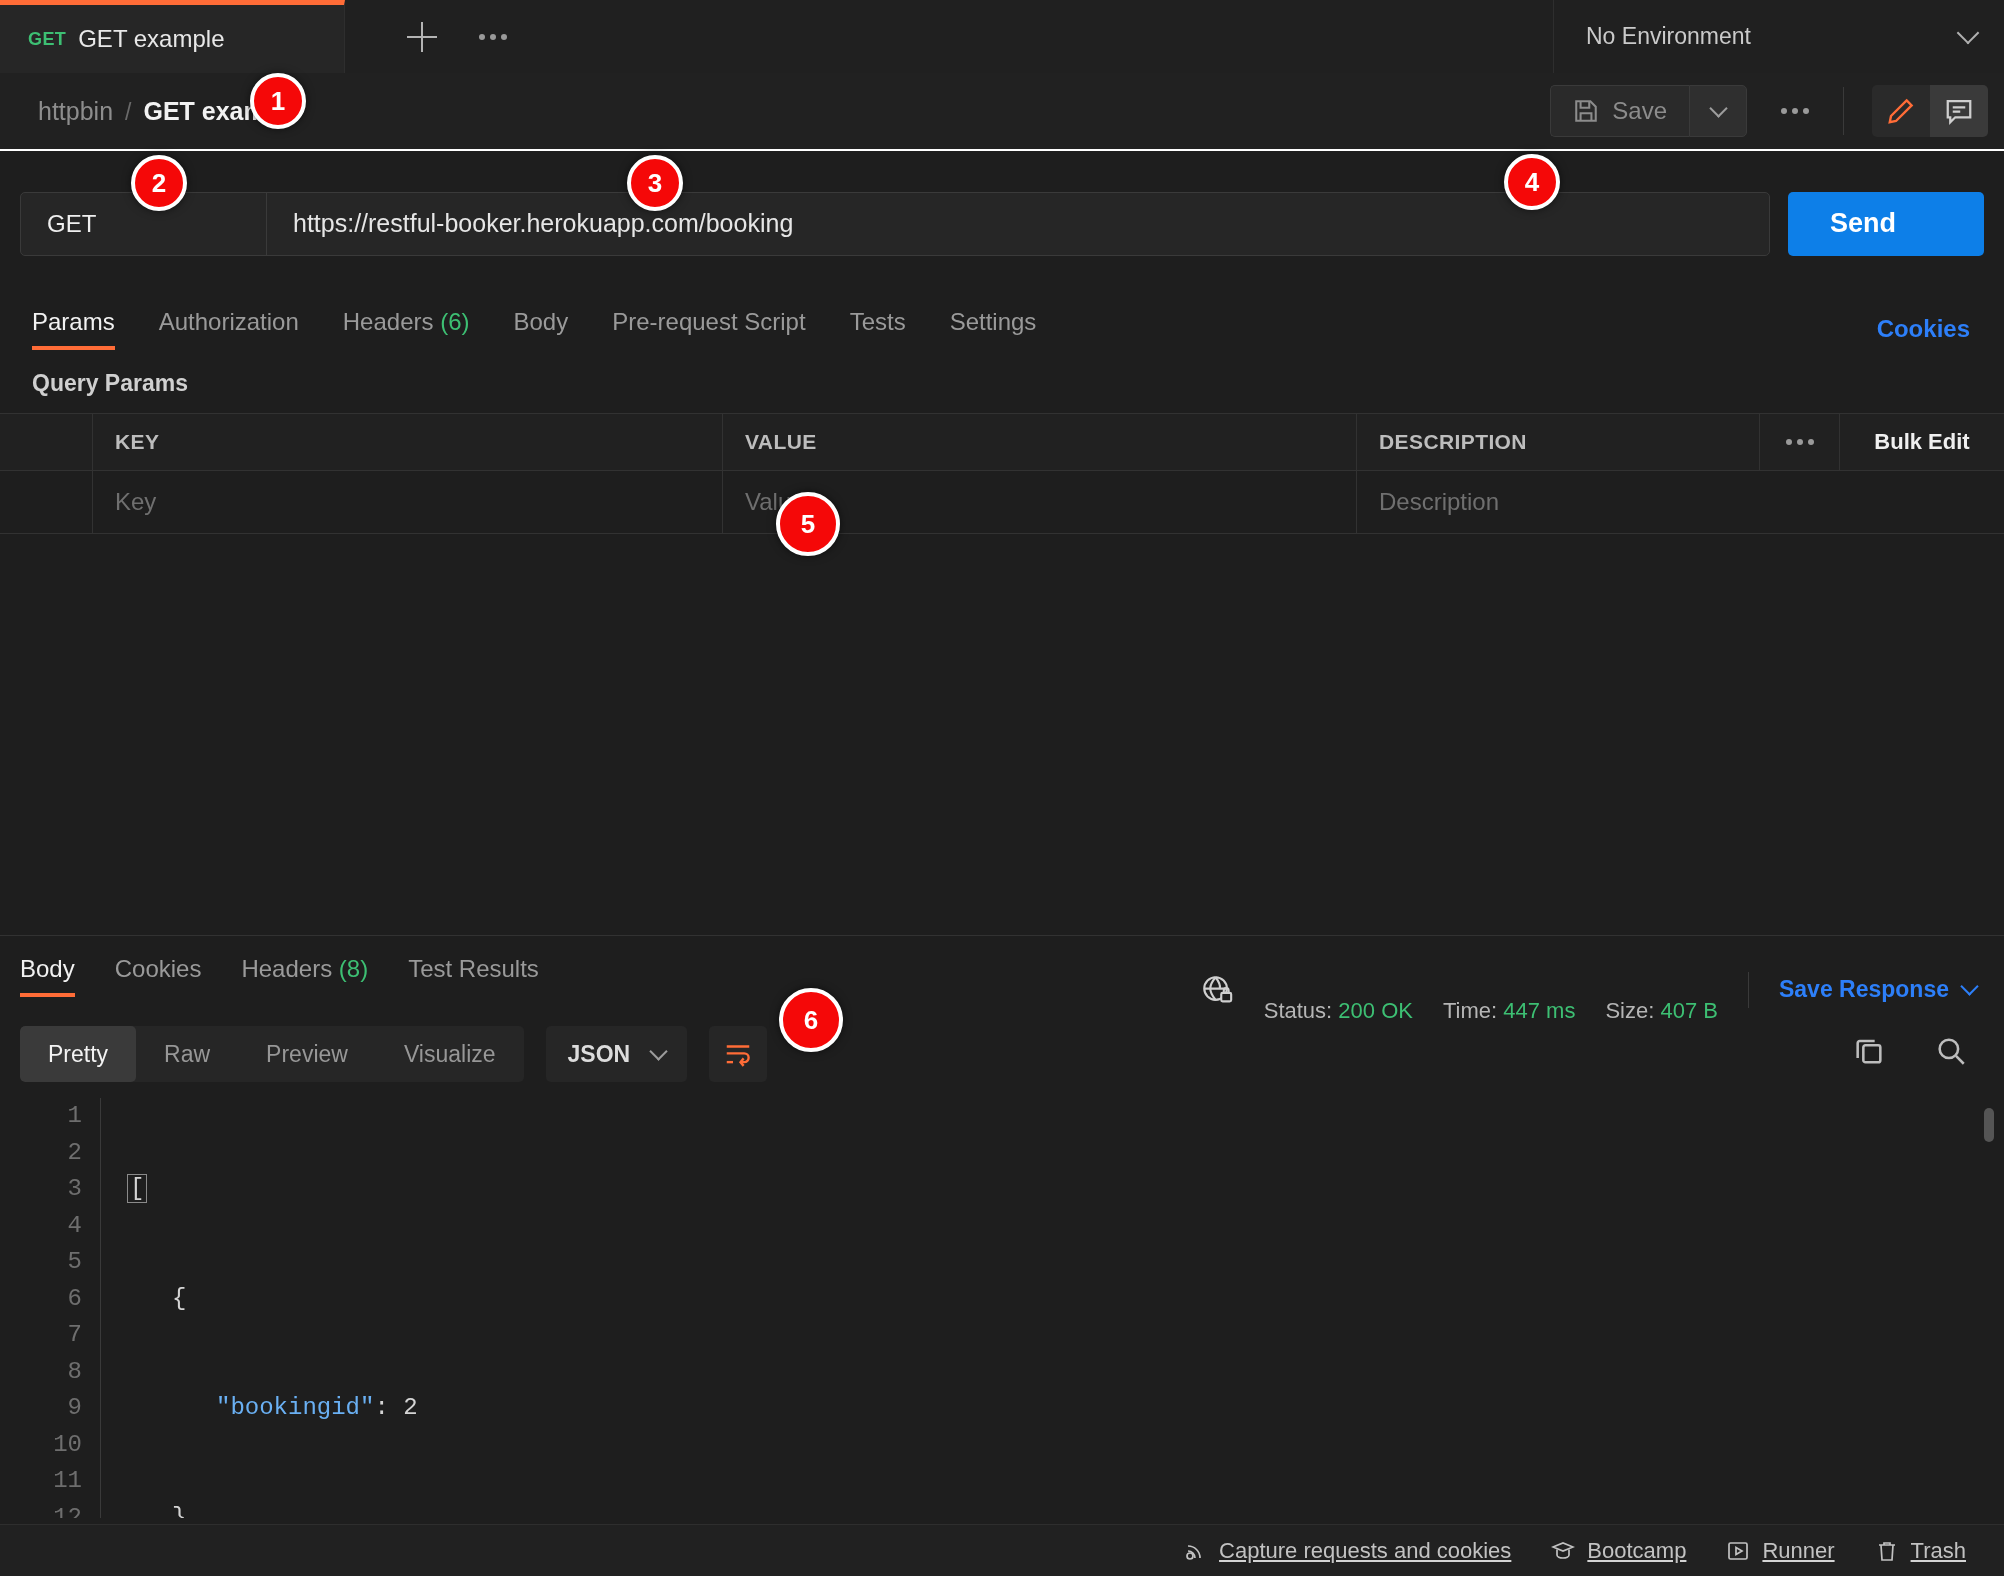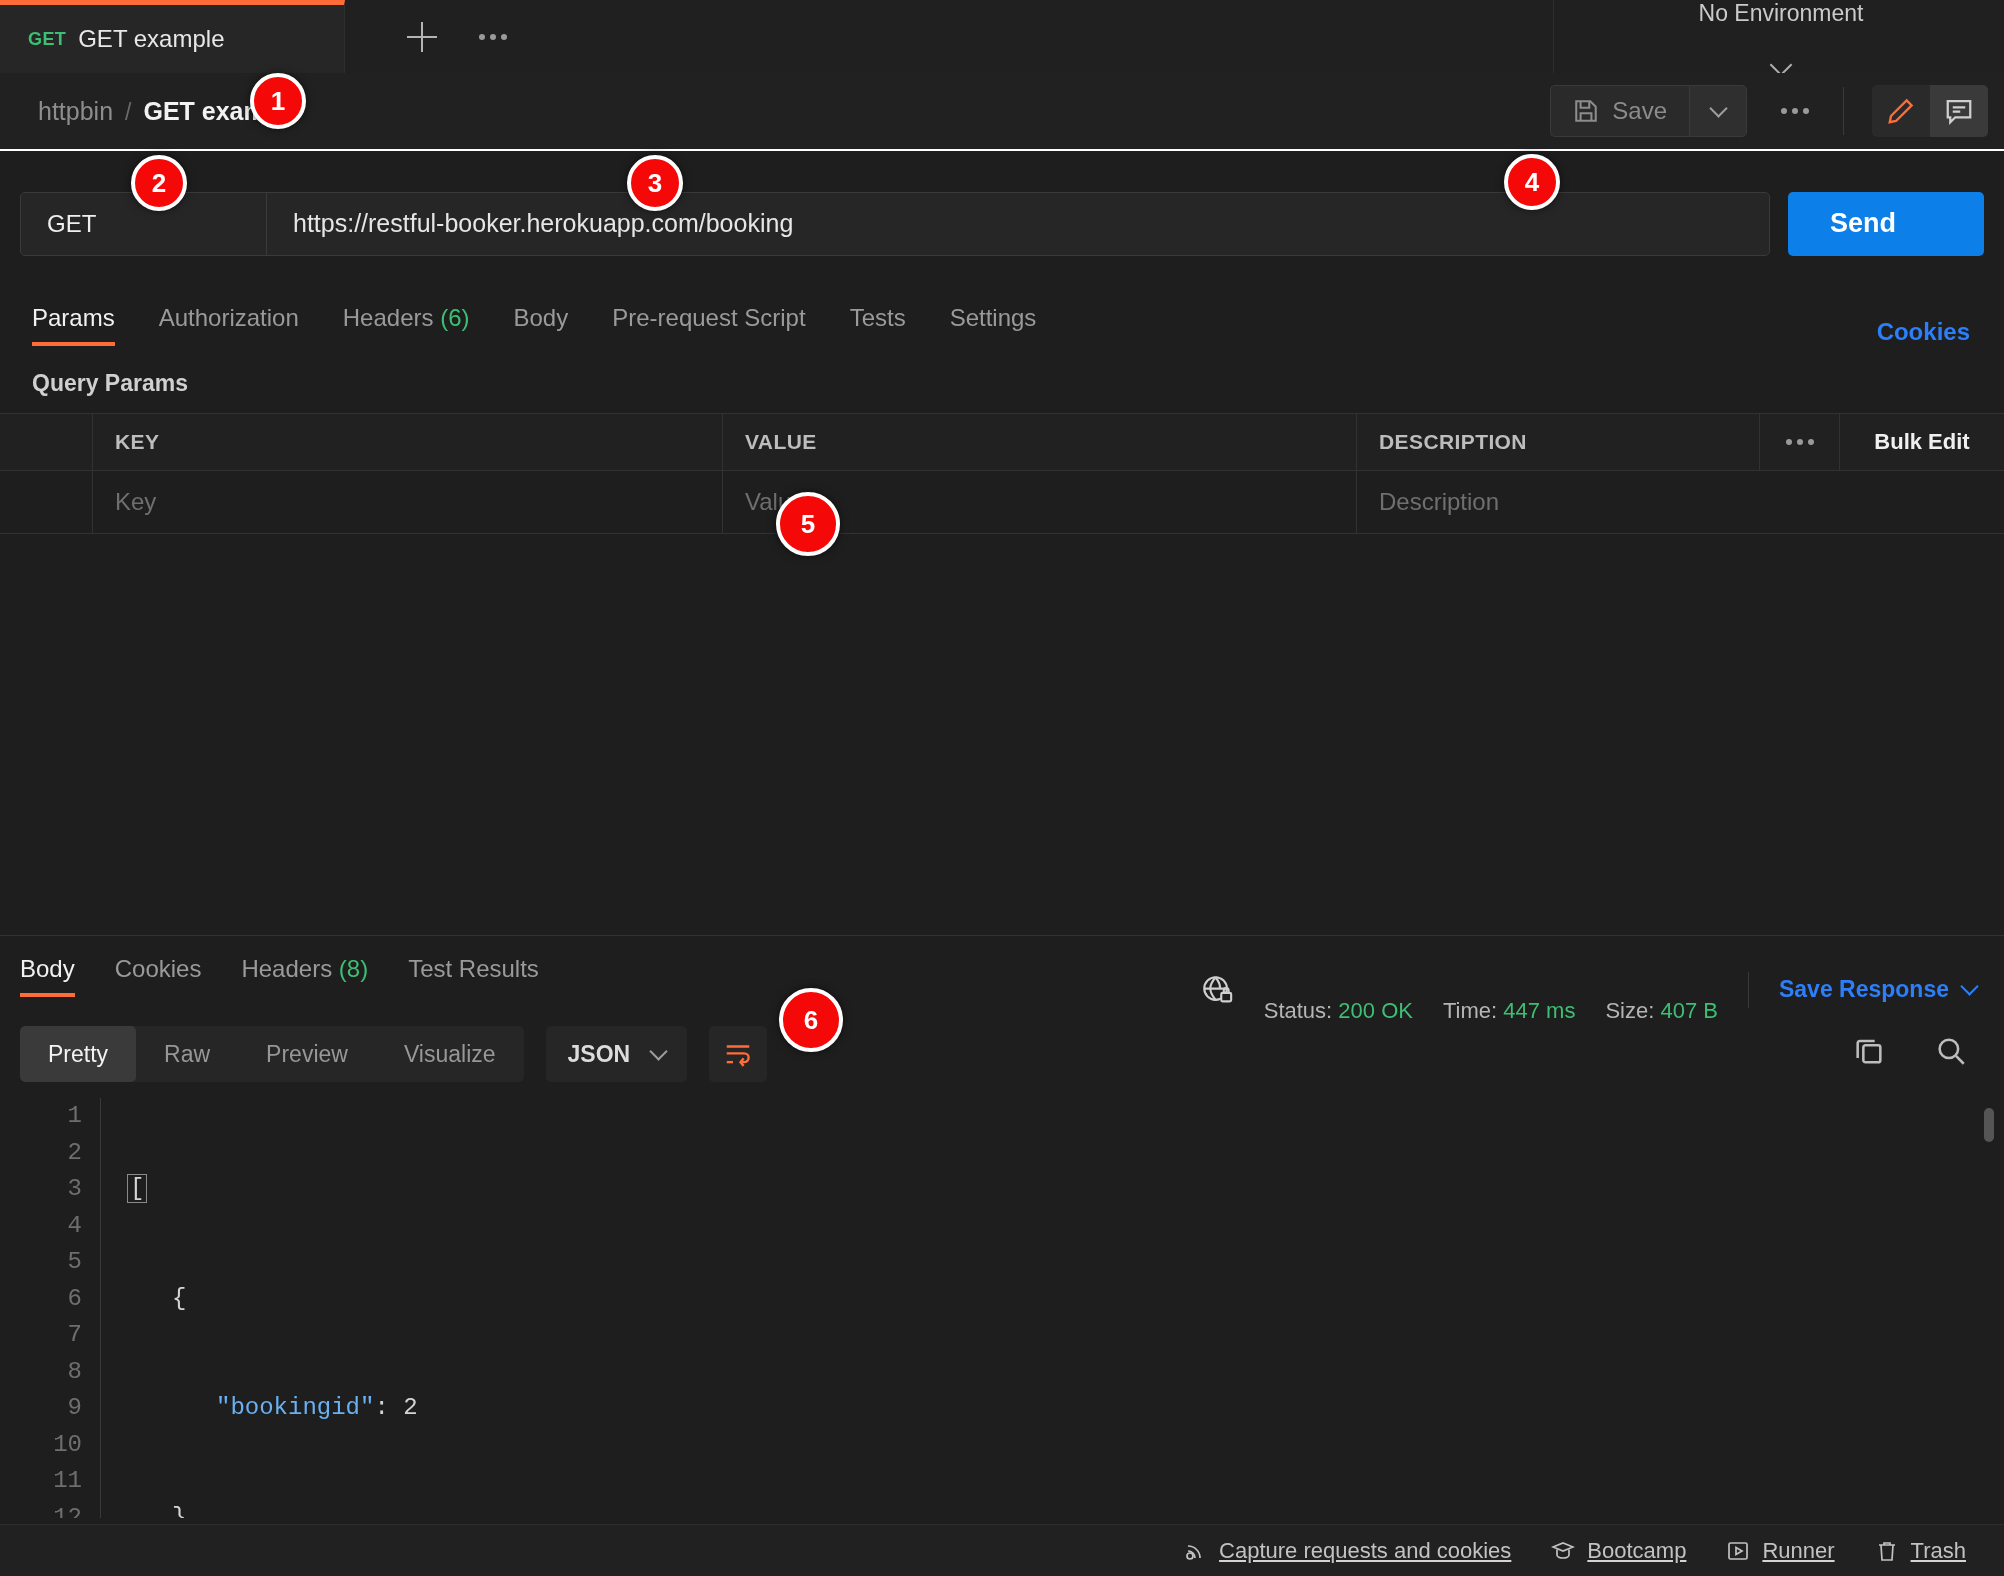--- a/index.html
+++ b/index.html
@@ -31,21 +31,21 @@
   .plus-icon { width: 34px; height: 34px; position: relative; cursor: pointer; }
   .plus-icon::before, .plus-icon::after {
     content: ""; position: absolute; background: #b4b4b4;
   }
   .plus-icon::before { left: 16px; top: 2px; width: 2px; height: 30px; }
   .plus-icon::after { top: 16px; left: 2px; height: 2px; width: 30px; }
   .dots { display: flex; gap: 5px; align-items: center; cursor: pointer; }
   .dots span { width: 6px; height: 6px; border-radius: 50%; background: #9a9a9a; display: block; }
   .env-select {
     width: 450px; display: flex; align-items: center; justify-content: space-between;
-    padding: 0 28px 0 32px; cursor: pointer; flex-direction: column;
+    padding: 0 28px 0 32px; cursor: pointer;
   }
   .env-label { color: #cacaca; font-size: 23px; }
   .chev { width: 16px; height: 16px; border-right: 2.5px solid #b0b0b0; border-bottom: 2.5px solid #b0b0b0;
           transform: rotate(45deg); margin-top: -7px; }
 
   
   .crumbrow {
     position: absolute; top: 73px; left: 0; width: 2004px; height: 78px;
     background: #212121; display: flex; align-items: center;
     border-bottom: 2px solid #ffffff;
@@ -89,22 +89,22 @@
   }
   .url-cell { flex: 1; display: flex; align-items: center; padding-left: 26px; color: #e6e6e6; font-size: 25px; cursor: text; }
   .send-btn {
     margin-left: 18px; width: 196px; height: 64px; background: #0d7fe8; border-radius: 5px;
     display: flex; align-items: center; padding-left: 42px; color: #fff;
     font-size: 27px; font-weight: 700; cursor: pointer;
   }
 
   
   .reqtabs {
-    position: absolute; top: 280px; left: 0; width: 2004px; height: 66px;
-    display: flex; align-items: flex-end; padding-left: 32px; gap: 44px;
+    position: absolute; top: 296px; left: 0; width: 2004px; height: 66px;
+    display: flex; align-items: center; padding-left: 32px; gap: 44px;
   }
   .rtab { color: #9a9a9a; font-size: 24px; padding-bottom: 14px; cursor: pointer; position: relative; white-space: nowrap; }
   .rtab.sel { color: #f2f2f2; }
   .rtab.sel::after {
     content: ""; position: absolute; left: 0; right: 0; bottom: 0; height: 4px; background: #ff6c37;
   }
   .count { color: #3dbf73; }
   .cookies-link { margin-left: auto; margin-right: 34px; color: #2d7ff9; font-size: 24px; font-weight: 700; cursor: pointer; }
 
   

